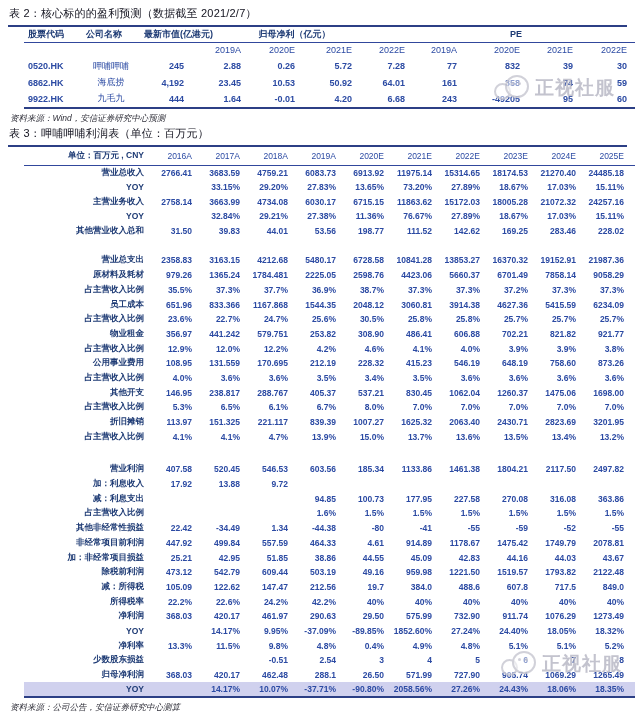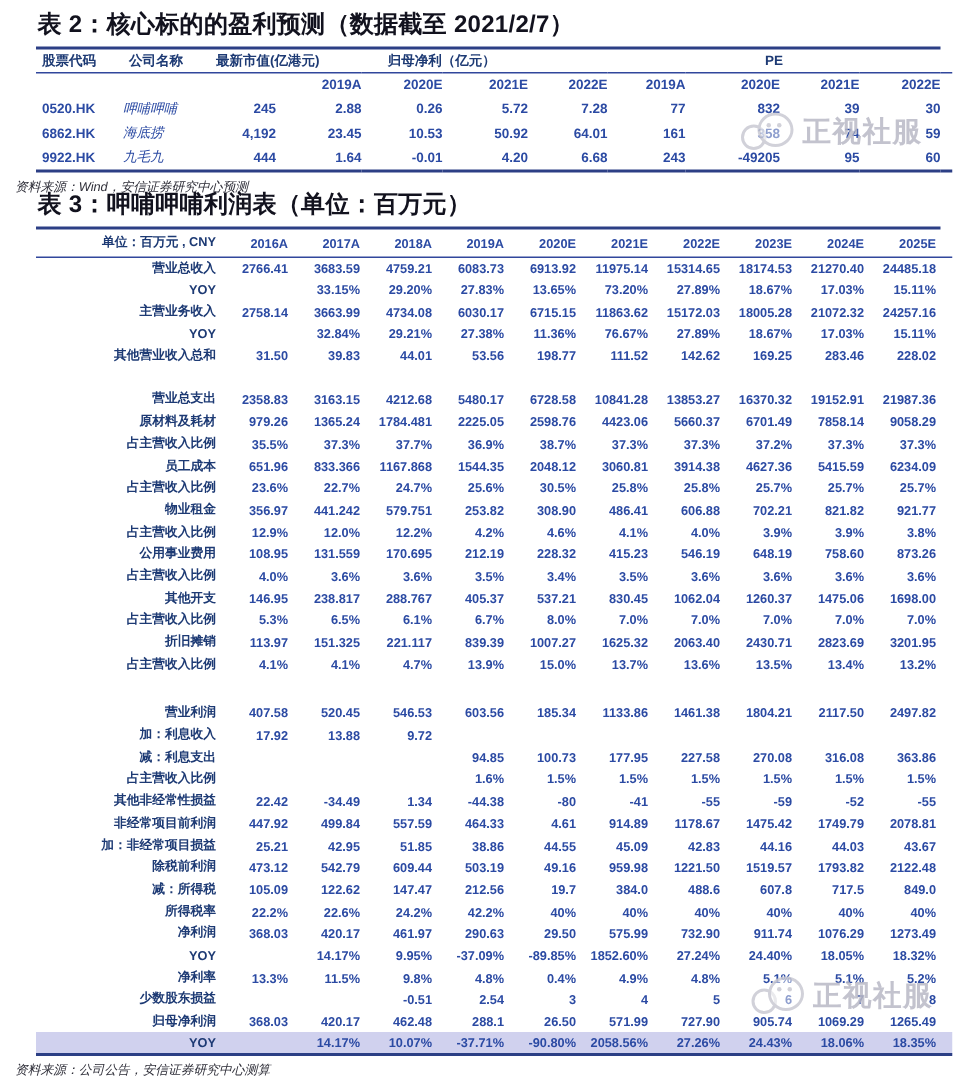--- a/index.html
+++ b/index.html
@@ -5,41 +5,41 @@
   html,body { margin:0; padding:0; background:#ffffff; }
   .page {
     position:relative; width:635px; height:722px; background:#ffffff; overflow:hidden;
     font-family:"Liberation Sans","DejaVu Sans",sans-serif;
   }
   .sec { position:absolute; left:8px; width:619px; }
   #sec-t2 { top:6px; }
   #sec-t3 { top:126px; }
 
   .tbl-title {
-    font-size:16px; font-weight:bold; color:#12121e; letter-spacing:0.2px;
-    padding:0 0 4px 1px; border-bottom:2px solid #2c3f85;margin-left:16px;
+    font-size:11px; font-weight:normal; color:#12121e; letter-spacing:0.2px;
+    padding:0 0 4px 1px; border-bottom:2px solid #2c3f85;
   }
 
   table { border-collapse:collapse; table-layout:fixed; width:619px;margin-left:16px; }
   td { white-space:nowrap; overflow:visible; padding:0; font-size:8.5px; vertical-align:middle; }
 
   
   .t2 { border-bottom:2px solid #2c3f85; }
   .t2 td { font-size:9px; }
   .t2 .hdr { height:15px; border-bottom:1px solid #31479c; }
   .t2 .hdr td { color:#1d3a74; font-weight:700; }
   .t2 .hdr .lft { text-align:left; padding-left:4px; }
   .t2 .hdr .grp { text-align:center; }
   .t2 .yrow { height:16px; }
   .t2 tbody tr { height:16.5px; }
   .code { color:#2b4aa3; font-weight:700; text-align:left; padding-left:4px; }
-  .cname { color:#2b4aa3; text-align:left; font-style:italic; }
+  .cname { color:#2b4aa3; text-align:center; }
 
   .num { text-align:right; color:#2b4aa3; font-weight:600; }
-  .year { font-weight:700; }
+  .year { font-weight:400; }
 
   
   .t3 { border-bottom:2px solid #2c3f85; }
   .t3 thead tr { height:18px; border-bottom:1px solid #31479c; }
   .t3 tbody tr { height:14.7px; }
   .label { color:#1d3a74; font-weight:700; text-align:right; padding-left:10px; }
   .unit { font-size:8.5px; }
   .indent { padding-left:27px; }
   .spacer-row { height:14px; }
   .spacer-row.lg { height:18px; }

